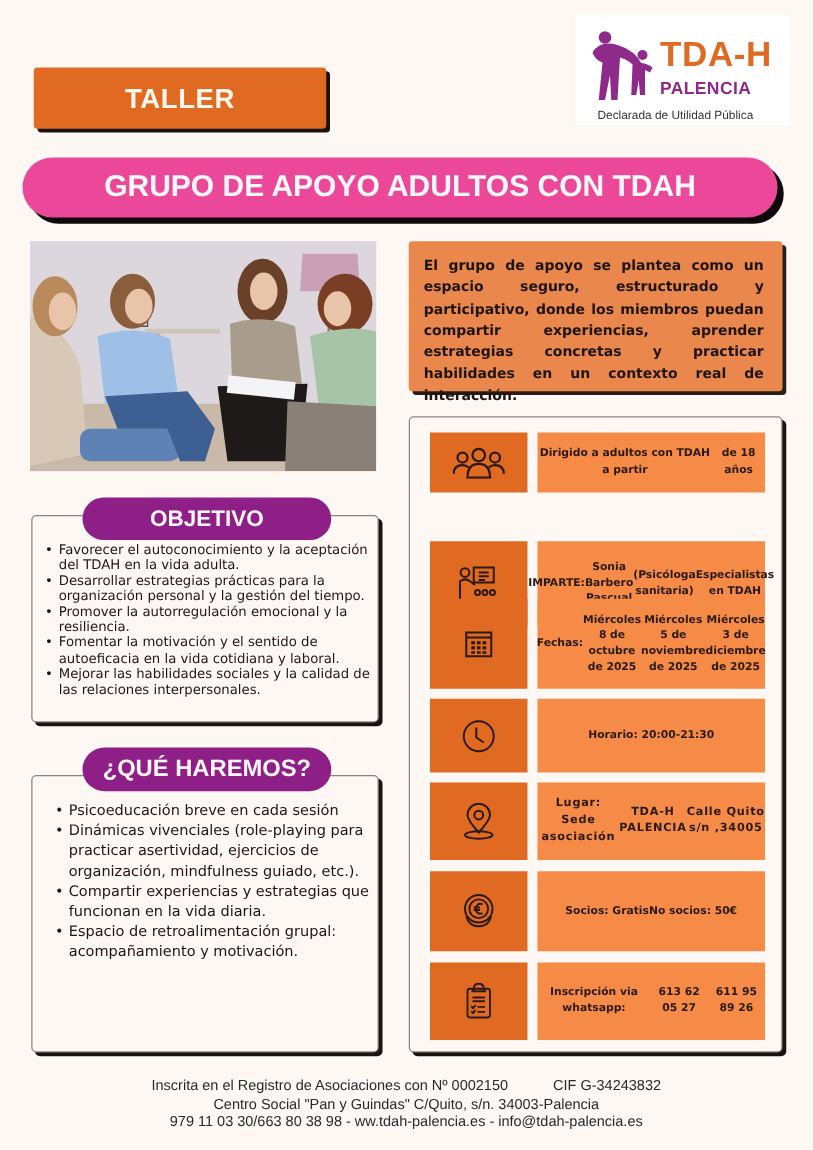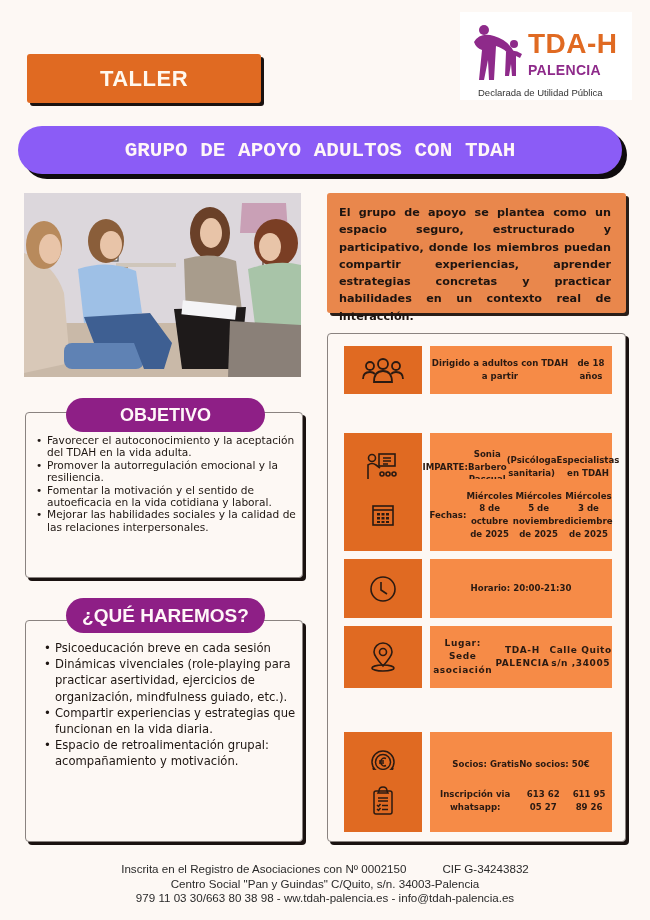--- a/index.html
+++ b/index.html
@@ -43,26 +43,26 @@
   }
   .logo .l-decl {
     position: absolute; left: 18px; top: 75px;
     color: #333; font-size: 9.5px;
     font-family: "Liberation Sans", sans-serif;
   }
 
   
   .banner {
     left: 18px; top: 126px; width: 604px; height: 48px;
-    background: #8b5cf6;
+    background: #ec4899;
     border-radius: 24px;
     box-shadow: 5px 5px 0 #0f0b0d;
     display: flex; align-items: center; justify-content: center;
-    color: #fff6f8; font-weight: bold; font-size: 21px;
-    font-family: Liberation Mono, monospace;
+    color: #fff6f8; font-weight: bold; font-size: 24px;
+    font-family: Liberation Sans, sans-serif;
   }
 
   
   .photo {
     left: 24px; top: 193px; width: 277px; height: 184px;
     overflow: hidden;
     background: #dcd6da;
   }
 
   
@@ -198,20 +198,21 @@
     <path d="M206 128 L277 132 L277 184 L204 184 Z" fill="#8a8078"></path>
   </svg>
 </div>
 
 <div class="abs desc">El grupo de apoyo se plantea como un espacio seguro, estructurado y participativo, donde los miembros puedan compartir experiencias, aprender estrategias concretas y practicar habilidades en un contexto real de interacción.</div>
 
 <div class="abs sec-box obj-box"></div>
 <div class="abs pill obj-pill">OBJETIVO</div>
 <ul class="abs obj-list">
   <li>Favorecer el autoconocimiento y la aceptación del TDAH en la vida adulta.</li>
+  <li>Desarrollar estrategias prácticas para la organización personal y la gestión del tiempo.</li>
   <li>Promover la autorregulación emocional y la resiliencia.</li>
   <li>Fomentar la motivación y el sentido de autoeficacia en la vida cotidiana y laboral.</li>
   <li>Mejorar las habilidades sociales y la calidad de las relaciones interpersonales.</li>
 </ul>
 
 <div class="abs sec-box que-box"></div>
 <div class="abs pill que-pill">¿QUÉ HAREMOS?</div>
 <ul class="abs que-list">
   <li>Psicoeducación breve en cada sesión</li>
   <li>Dinámicas vivenciales (role-playing para practicar asertividad, ejercicios de organización, mindfulness guiado, etc.).</li>
@@ -305,21 +306,21 @@
       <ellipse cx="13" cy="26" rx="11" ry="3"></ellipse>
     </svg>
   </div>
   <div class="tx spaced">
     <span>Lugar: Sede asociación</span>
     <span>TDA-H PALENCIA</span>
     <span>Calle Quito s/n ,34005</span>
   </div>
 </div>
 
-<div class="info-row" style="top:732px;height:64px;">
+<div class="info-row" style="top:697px;height:64px;">
   <div class="ic">
     <svg width="28" height="28" viewBox="0 0 28 28" fill="none" stroke="#2a1a12" stroke-width="1.5">
       <circle cx="14" cy="12" r="11"></circle>
       <circle cx="14" cy="12" r="7.5"></circle>
       <path d="M4 18 Q6 26 14 26 Q22 26 24 18"></path>
       <path d="M17 8.5 Q15 7.5 13.5 8.5 Q11.5 10 11.5 12 Q11.5 14 13.5 15.5 Q15 16.5 17 15.5 M10 11 H15 M10 13 H15"></path>
     </svg>
   </div>
   <div class="tx">
     <span>Socios: Gratis</span>

